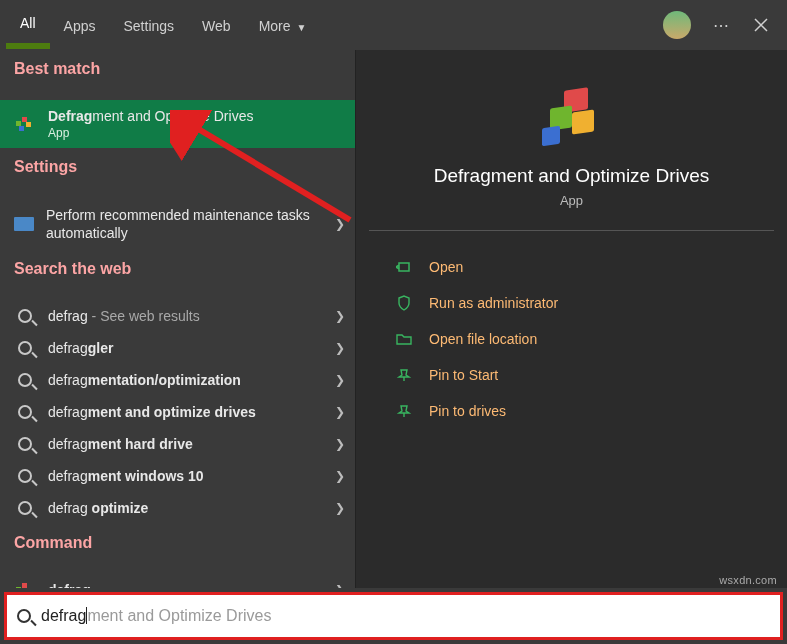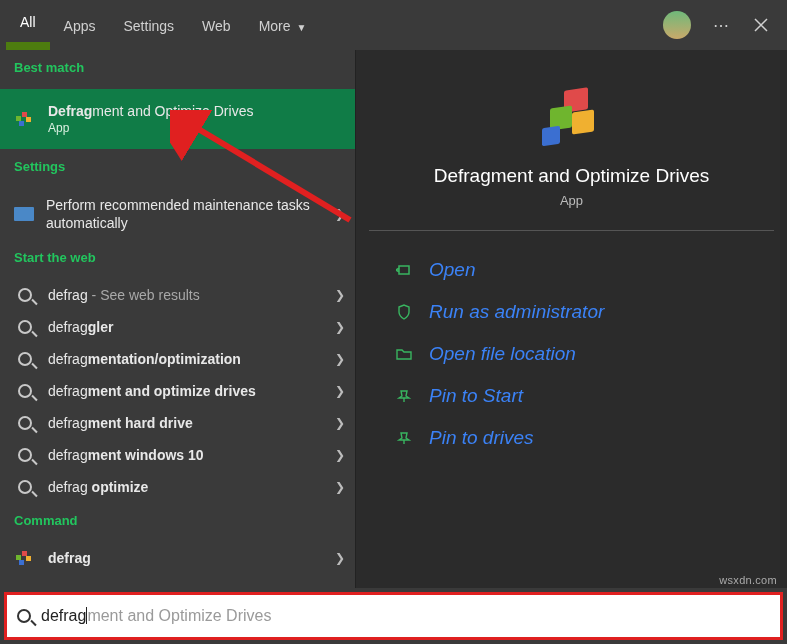--- a/index.html
+++ b/index.html
@@ -28,21 +28,21 @@
     gap: 0;
   }
   .tab {
     padding: 14px 14px 12px 14px;
     color: #d0d0d0;
     cursor: pointer;
     font-size: 14px;
   }
   .tab.active {
     color: #fff;
-    border-bottom: 8px solid #4d7c0f;
+    border-bottom: 6px solid #4d7c0f;
   }
   .tabbar .spacer { flex: 1; }
   .avatar {
     width:28px;height:28px;border-radius:50%;
     background: linear-gradient(#6fb97a,#c9a96a);
     margin-right: 10px;
     display:flex;align-items:center;justify-content:center;
     font-size:12px;color:#333;
   }
   .more-icon, .close-icon {
@@ -86,25 +86,25 @@
   .cube.c3{width:22px;height:22px;background:#f0b030;left:30px;top:22px;transform:skewY(-8deg);}
   .cube.c4{width:18px;height:18px;background:#3b6fd1;left:0;top:38px;transform:skewY(-8deg);}
   .detail-title{font-size:19px;color:#fff;text-align:center;margin-bottom:6px;}
   .detail-sub{font-size:13px;color:#bcbcbc;}
   .action-list{padding:18px 6px;}
   .action-row{
     display:flex;align-items:center;gap:16px;
     padding:10px 20px;cursor:pointer;
   }
   .action-row .ic{width:18px;display:flex;align-items:center;justify-content:center;}
-  .action-row .txt{color:#3b82f6;font-size:19px;font-style:italic;}
+  .action-row .txt{color:#fdba74;font-size:14px;}
   
   .section-header{
-    padding:10px 14px 14px 14px;
-    font-weight:600;font-size:13px;color:#22c55e;
+    padding:10px 14px 22px 14px;
+    font-weight:600;font-size:16px;color:#fca5a5;
   }
   .result-row{
     display:flex;align-items:center;
     padding:8px 10px 8px 14px;
     gap:12px;
     cursor:pointer;
   }
   .result-row .chevron{margin-left:auto;color:#bcbcbc;font-size:12px;}
   .result-row .icon-slot{width:22px;display:flex;align-items:center;justify-content:center;}
   .result-row.selected{
@@ -207,21 +207,21 @@
 
       <div class="section-header">Settings</div>
       <div class="result-row">
         <div class="icon-slot">
             <div class="settings-glyph"></div>
           </div>
         <div class="label" style="line-height:1.3;">Perform recommended maintenance tasks automatically</div>
         <div class="chevron">❯</div>
       </div>
 
-      <div class="section-header">Start the web</div>
+      <div class="section-header">Search the web</div>
 
       <div class="result-row">
         <div class="icon-slot">
             <div class="search-glyph"></div>
           </div>
         <div class="label"><span>defrag</span><span class="dim"> - See web results</span></div>
         <div class="chevron">❯</div>
       </div>
       <div class="result-row">
         <div class="icon-slot">

